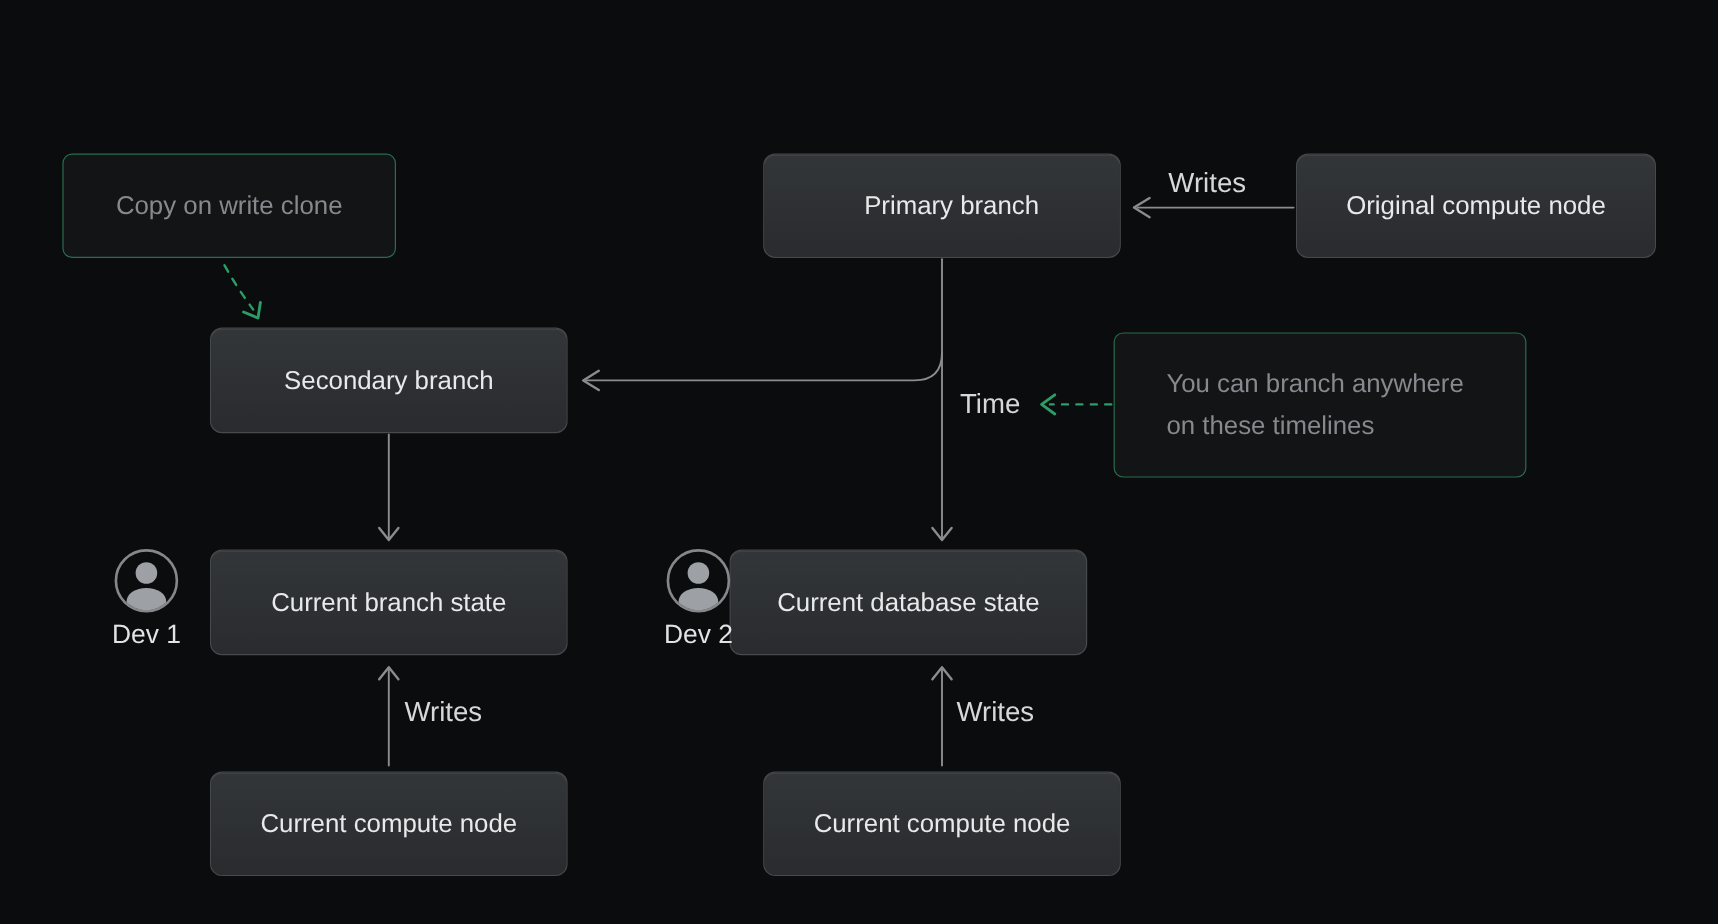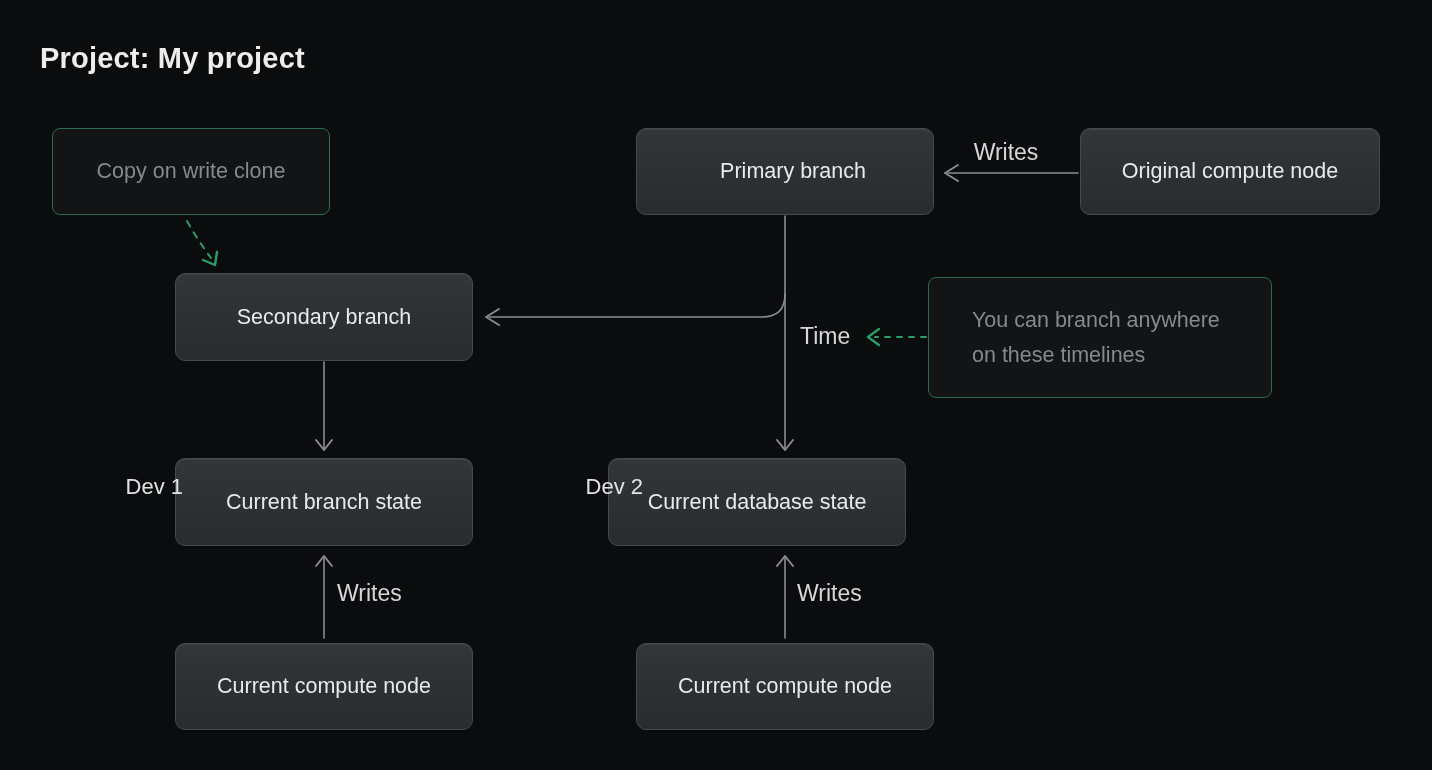--- a/index.html
+++ b/index.html
@@ -67,36 +67,35 @@
     position: absolute;
     color: #d6d7d9;
     font-size: 23px;
     white-space: nowrap;
   }
   .edge-label.centered { text-align: center; }
   .dev {
     position: absolute;
     width: 58px;
     display: flex;
+    flex-direction: column;
     align-items: center;
-    margin-left: 32px;
   }
   .dev-label {
     margin-top: 5px;
     color: #e2e3e5;
     font-size: 22px;
     white-space: nowrap;
   }
 </style>
 </head>
 <body>
 
 <div class="stage">
 
-  <h1 class="page-title">Project: My project</h1>
 
   <svg class="edges" width="1432" height="770" viewBox="0 0 1432 770">
 
     <g stroke="#8a8c90" fill="none" stroke-linecap="round" stroke-linejoin="round">
       <path d="M1078 173 H948" stroke-width="1.6"></path>
       <path d="M958 165 L945 173 L958 181" stroke-width="2"></path>
     </g>
 
     <g stroke="#8a8c90" fill="none" stroke-linecap="round" stroke-linejoin="round">
       <path d="M785 216 V448" stroke-width="1.6"></path>

